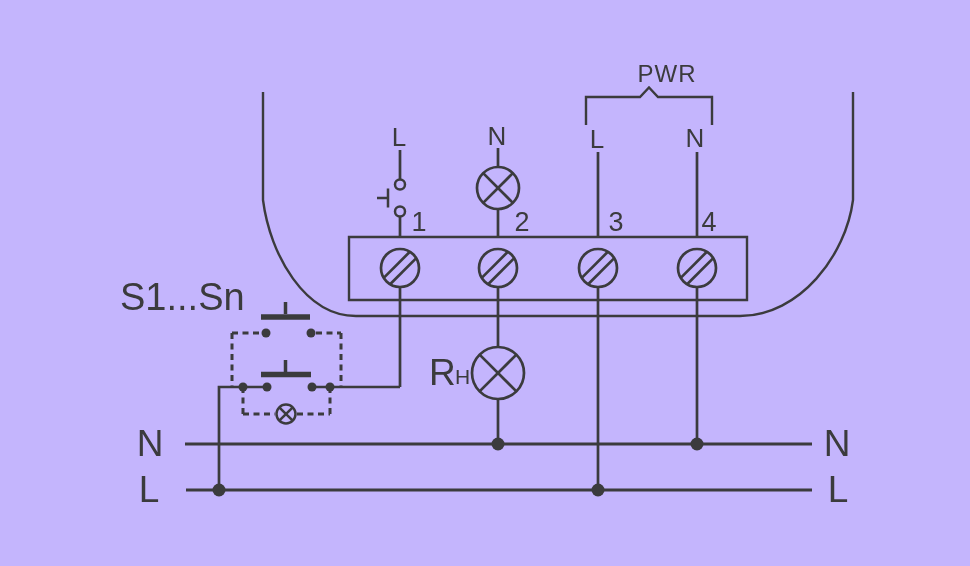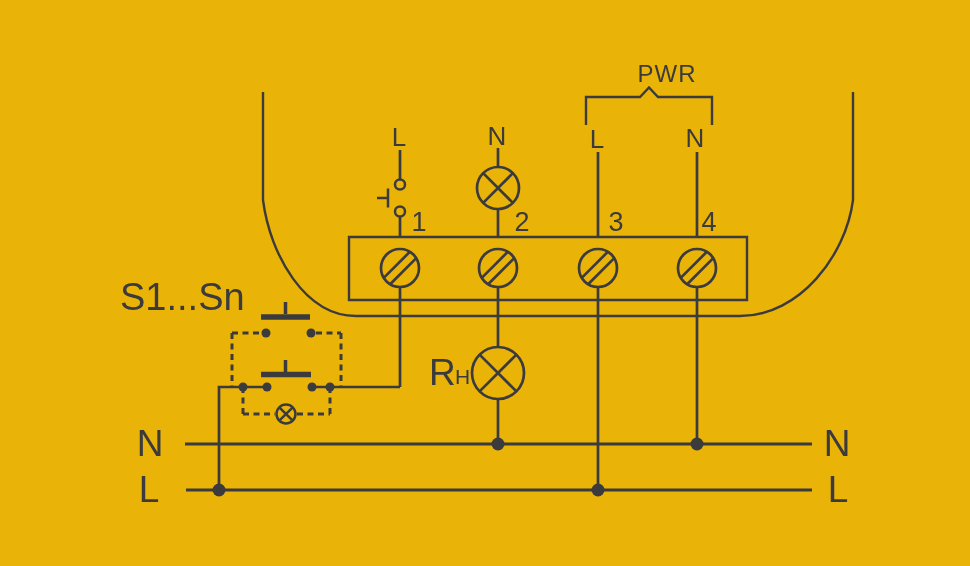--- a/index.html
+++ b/index.html
@@ -1,16 +1,16 @@
 <!DOCTYPE html>
 <html><head>
 <meta charset="utf-8">
 <style>
   html,body{margin:0;padding:0;background:#ffffff;}
-  .stage{width:970px;height:566px;position:relative;background:#eab308;overflow:hidden;}
+  .stage{width:970px;height:566px;position:relative;background:#c4b5fd;overflow:hidden;}
   svg{display:block;}
   svg *{vector-effect:non-scaling-stroke;}
   .wire{stroke:#3b3b3d;stroke-width:2.7;fill:none;}
   .bus{stroke:#3b3b3d;stroke-width:3.2;fill:none;}
   .outline{stroke:#3b3b3d;stroke-width:2.4;fill:none;}
   .dashed{stroke:#3b3b3d;stroke-width:3;fill:none;stroke-dasharray:6 4.5;}
   .sym{stroke:#3b3b3d;stroke-width:2.7;fill:none;}
   .sym-thin{stroke:#3b3b3d;stroke-width:2.5;fill:none;}
   .bar{stroke:#3b3b3d;stroke-width:5.5;fill:none;}
   .stem{stroke:#3b3b3d;stroke-width:3.5;fill:none;}

